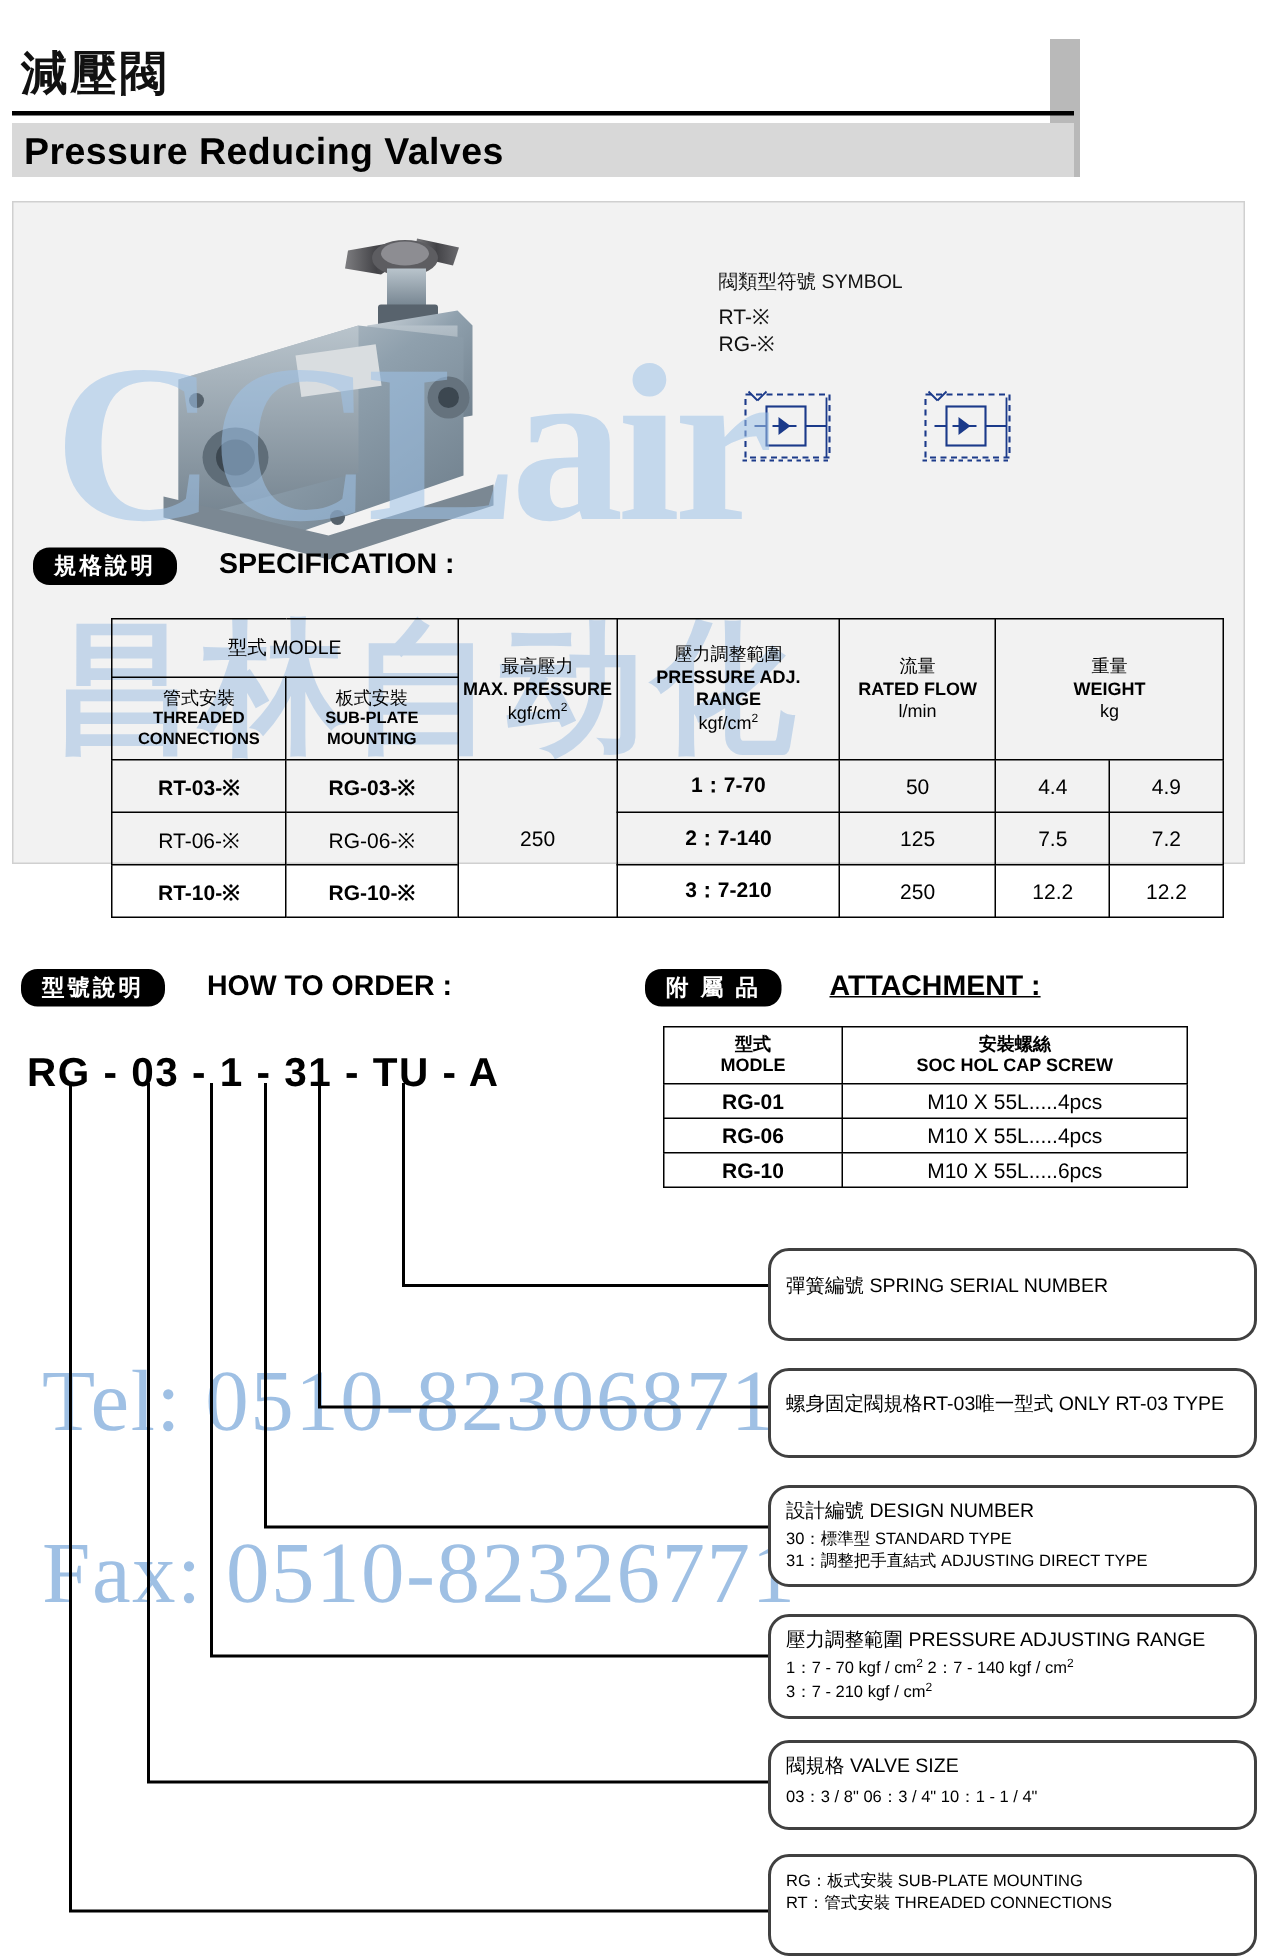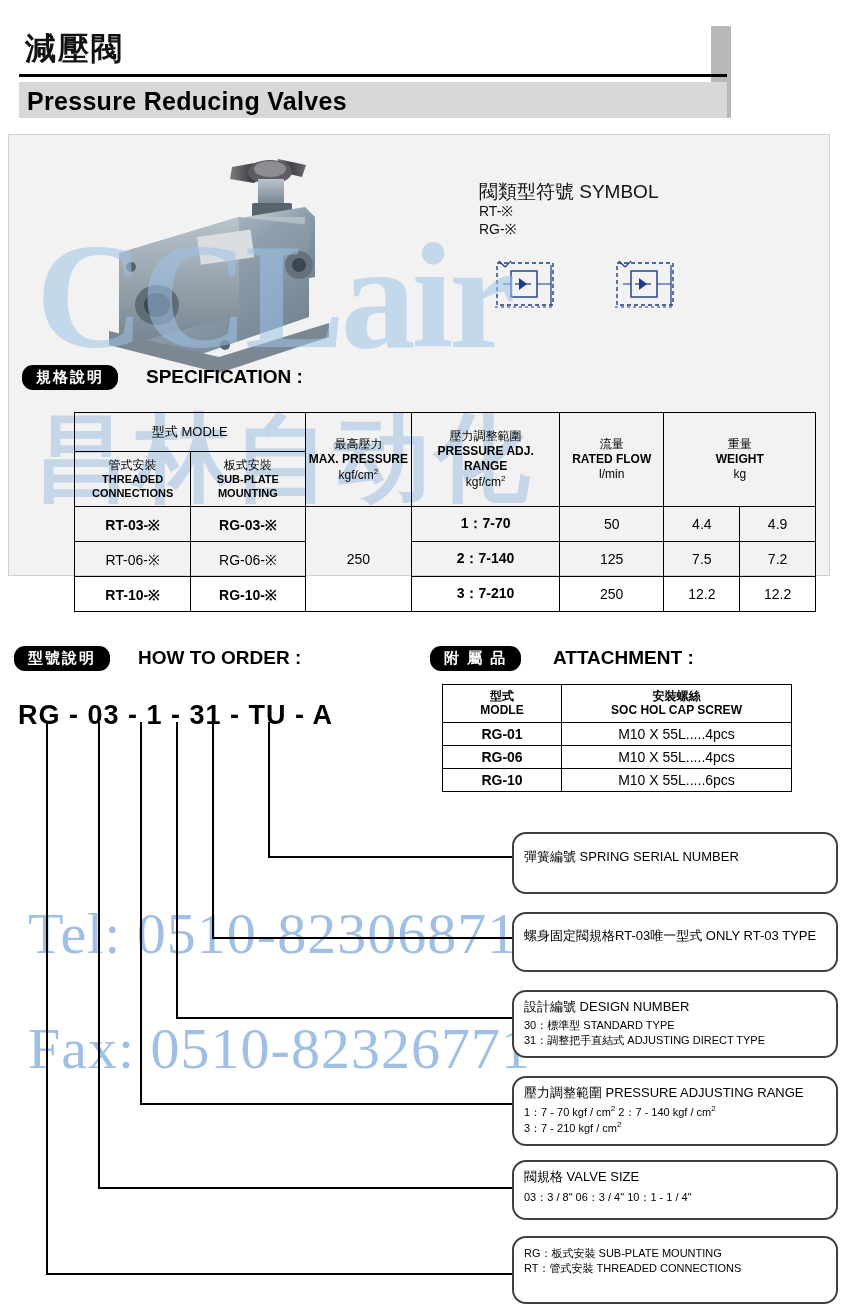--- a/index.html
+++ b/index.html
@@ -4,31 +4,31 @@
 <style>
   html,body{margin:0;padding:0;}
   body{
     width:850px;height:1305px;position:relative;
     background:#ffffff;
     font-family:"Liberation Sans", sans-serif;
     color:#000;
     overflow:hidden;
   }
   
-  .hdr-wrap{position:absolute;left:11px;top:0;width:672px;height:125px;}
+  .hdr-wrap{position:absolute;left:0;top:0;width:672px;height:125px;}
   .hdr-grey-shadow{position:absolute;left:700px;top:26px;width:20px;height:92px;background:#b9b9b9;}
   .hdr-cn{position:absolute;left:14px;top:28px;font-size:31px;font-weight:bold;letter-spacing:2px;color:#111;}
   .hdr-rule{position:absolute;left:8px;top:74px;width:708px;height:3px;background:#000;}
   .hdr-bar{position:absolute;left:8px;top:82px;width:708px;height:36px;background:#d8d8d8;}
   .hdr-en{position:absolute;left:16px;top:87px;font-size:25px;font-weight:bold;color:#000000;letter-spacing:0.3px;}
 
   
   .panel{position:absolute;left:8px;top:134px;width:820px;height:440px;background:#f2f2f2;border:1px solid #d0d0d0;}
   .photo-box{position:absolute;left:40px;top:10px;width:340px;height:230px;}
-  .sym-title{position:absolute;left:470px;top:44px;font-size:19px;color:#111;}
+  .sym-title{position:absolute;left:470px;top:44px;font-size:13px;color:#111;}
   .sym-l1{position:absolute;left:470px;top:66px;font-size:14px;color:#111;}
   .sym-l2{position:absolute;left:470px;top:84px;font-size:14px;color:#111;}
   .symbol-a{position:absolute;left:480px;top:110px;}
   .symbol-b{position:absolute;left:600px;top:110px;}
 
   
   .wm{position:absolute;left:0;top:0;width:850px;height:1305px;pointer-events:none;}
   .wm-text{position:absolute;left:36px;top:210px;font-size:150px;font-weight:bold;
     font-family:"Liberation Serif", serif;color:#9fc3e8;opacity:.55;letter-spacing:-4px;}
   .wm-cn{position:absolute;left:34px;top:395px;font-size:96px;font-weight:bold;color:#8fb6e0;opacity:.45;letter-spacing:4px;}
@@ -52,21 +52,21 @@
   .spec-table .hd{font-size:12px;line-height:1.25;padding:4px 2px;}
   .spec-table .cn{font-size:13px;}
   .spec-table .bold{font-weight:bold;font-size:14px;}
   .spec-table .row td{height:32px;font-size:14px;}
   .hdr-cell-dark{background:#dcdcdc;}
 
   
   .order-label{position:absolute;left:14px;top:646px;}
   .order-title{position:absolute;left:138px;top:647px;font-size:19px;font-weight:bold;}
   .attach-label{position:absolute;left:430px;top:646px;}
-  .attach-title{position:absolute;left:553px;top:647px;font-size:19px;font-weight:bold;}
+  .attach-title{position:absolute;left:553px;top:647px;font-size:19px;font-weight:bold;text-decoration:underline;}
 
   .code{position:absolute;left:18px;top:680px;font-size:27px;font-weight:bold;letter-spacing:1px;margin-top:20px;}
 
   .attach-table{position:absolute;left:442px;top:684px;width:350px;font-size:14px;}
   .attach-table td{border:1px solid #000;text-align:center;padding:3px 4px;}
   .attach-table .h{font-size:12px;line-height:1.2;font-weight:bold;padding:4px;}
   .attach-table .k{font-weight:bold;font-size:14px;}
 
   
   .callout{position:absolute;border:2px solid #404040;border-radius:14px;background:#fff;}

